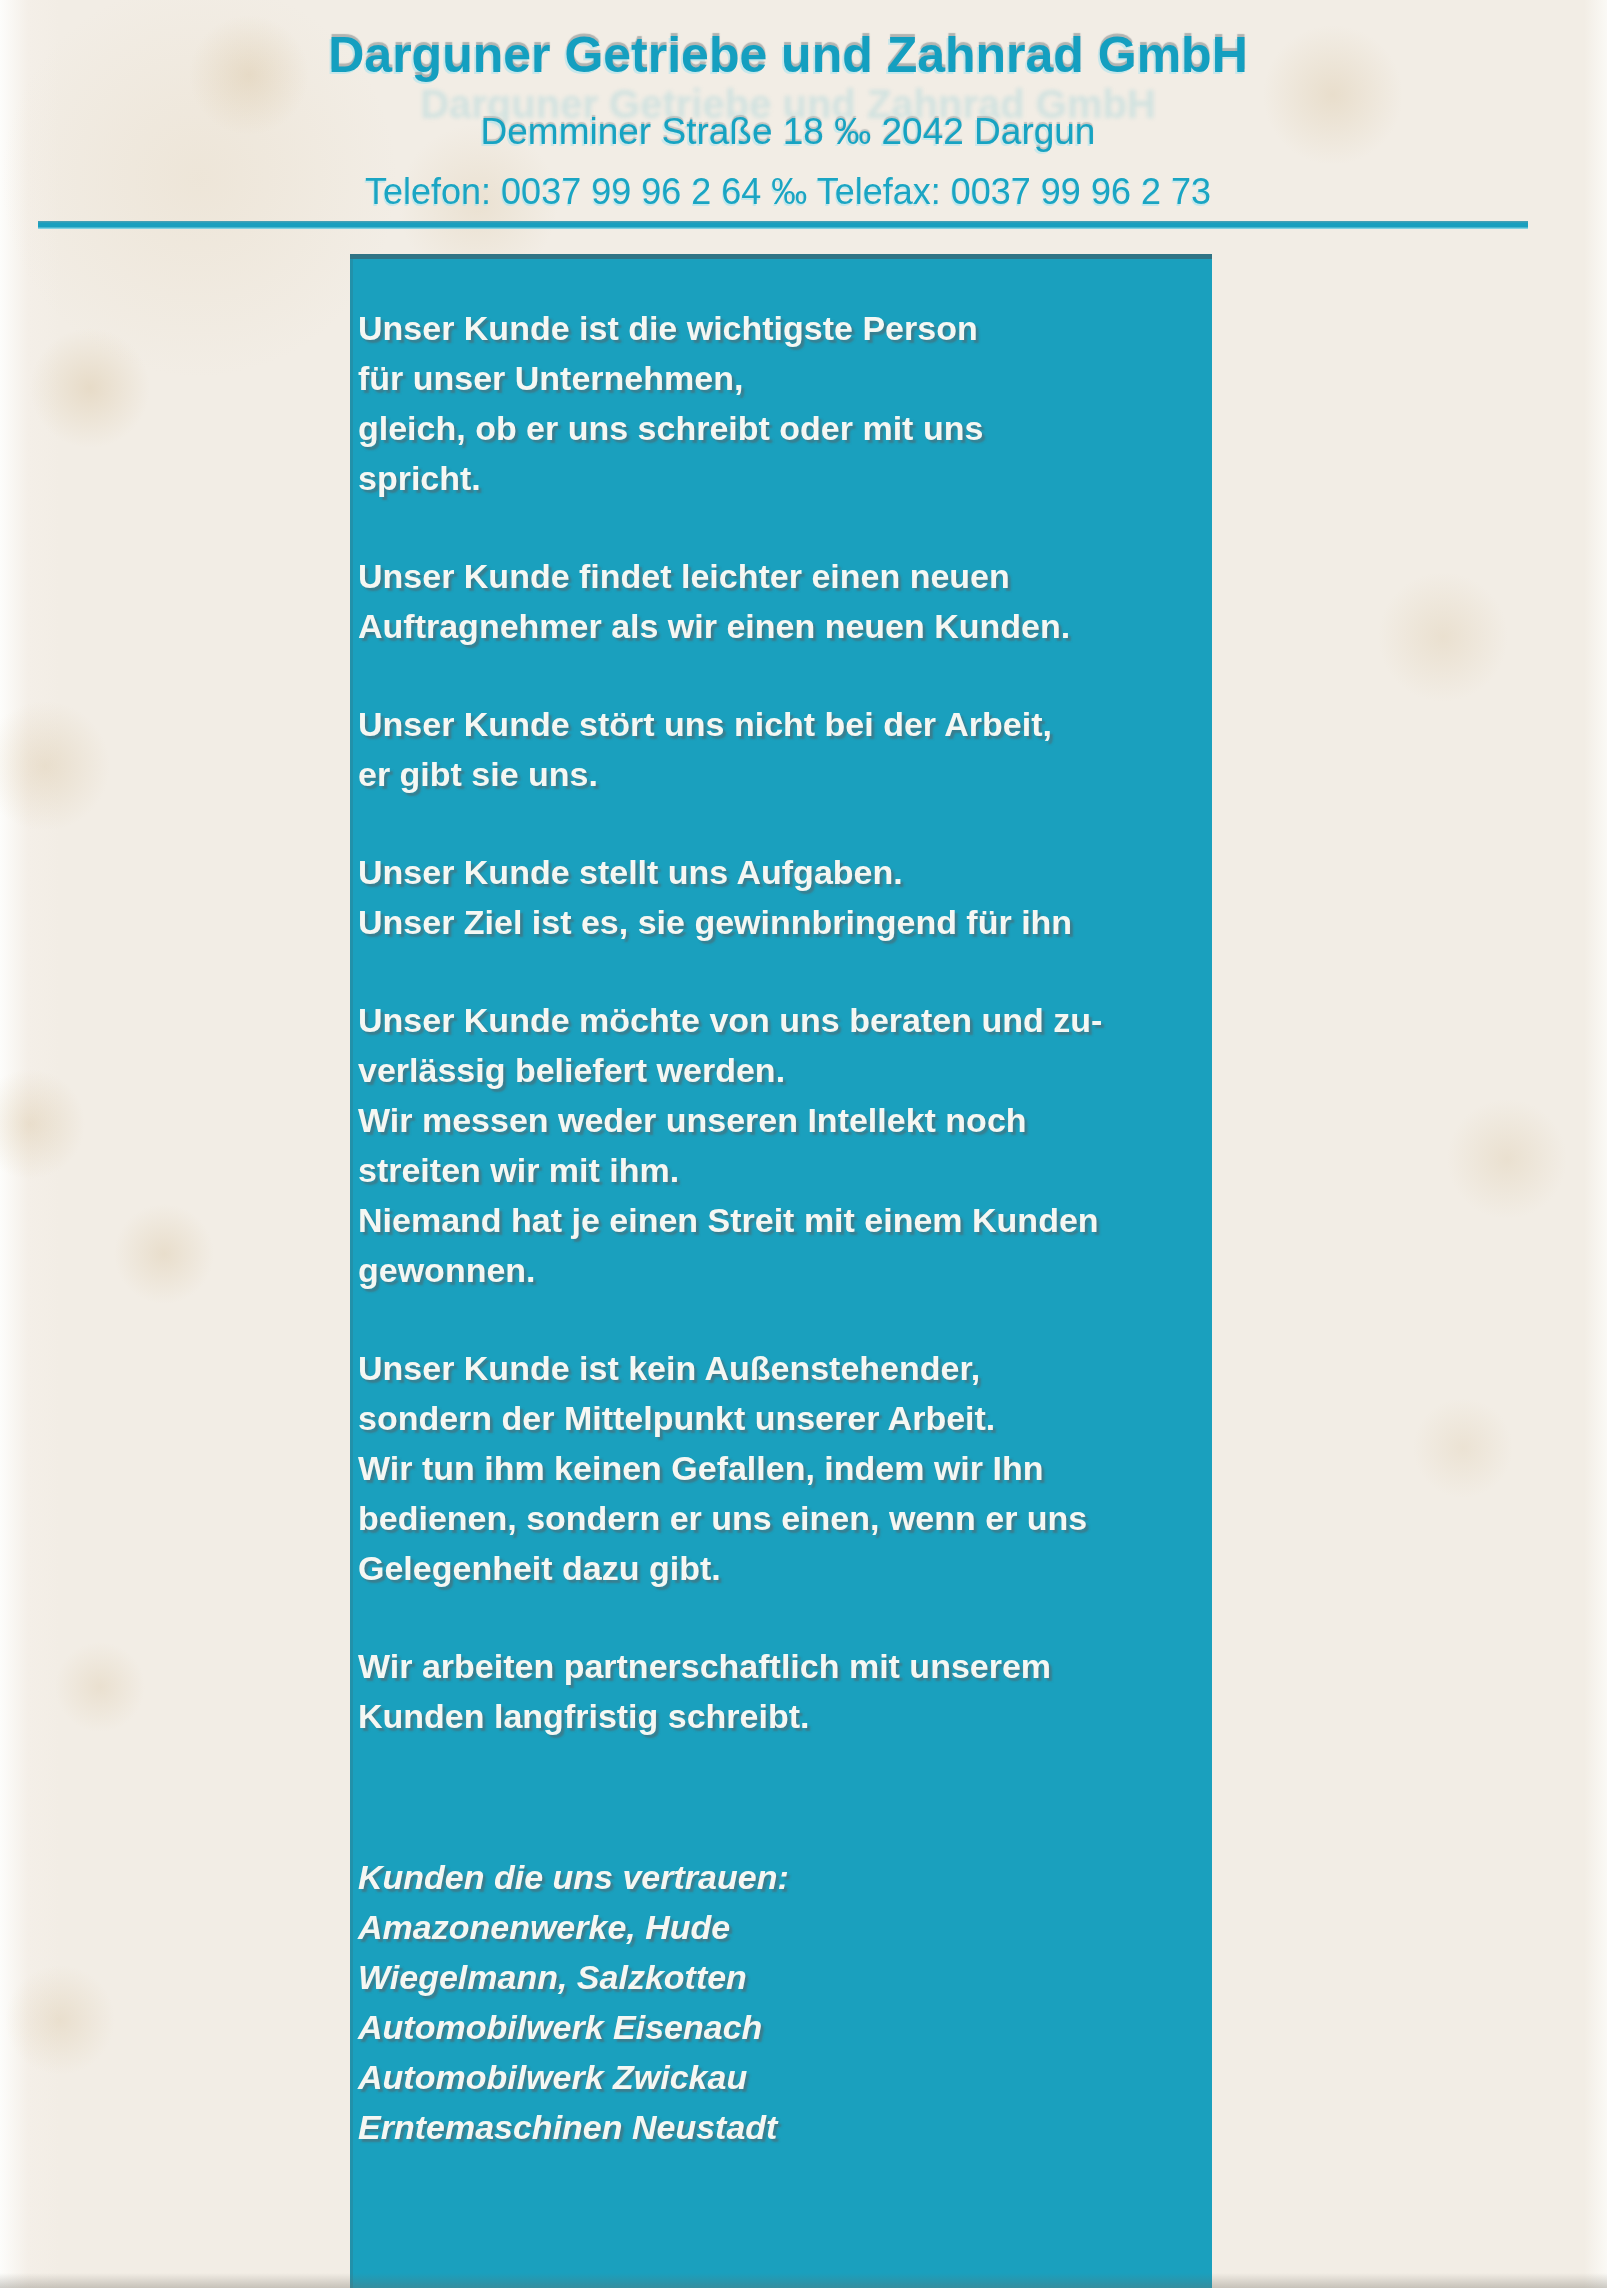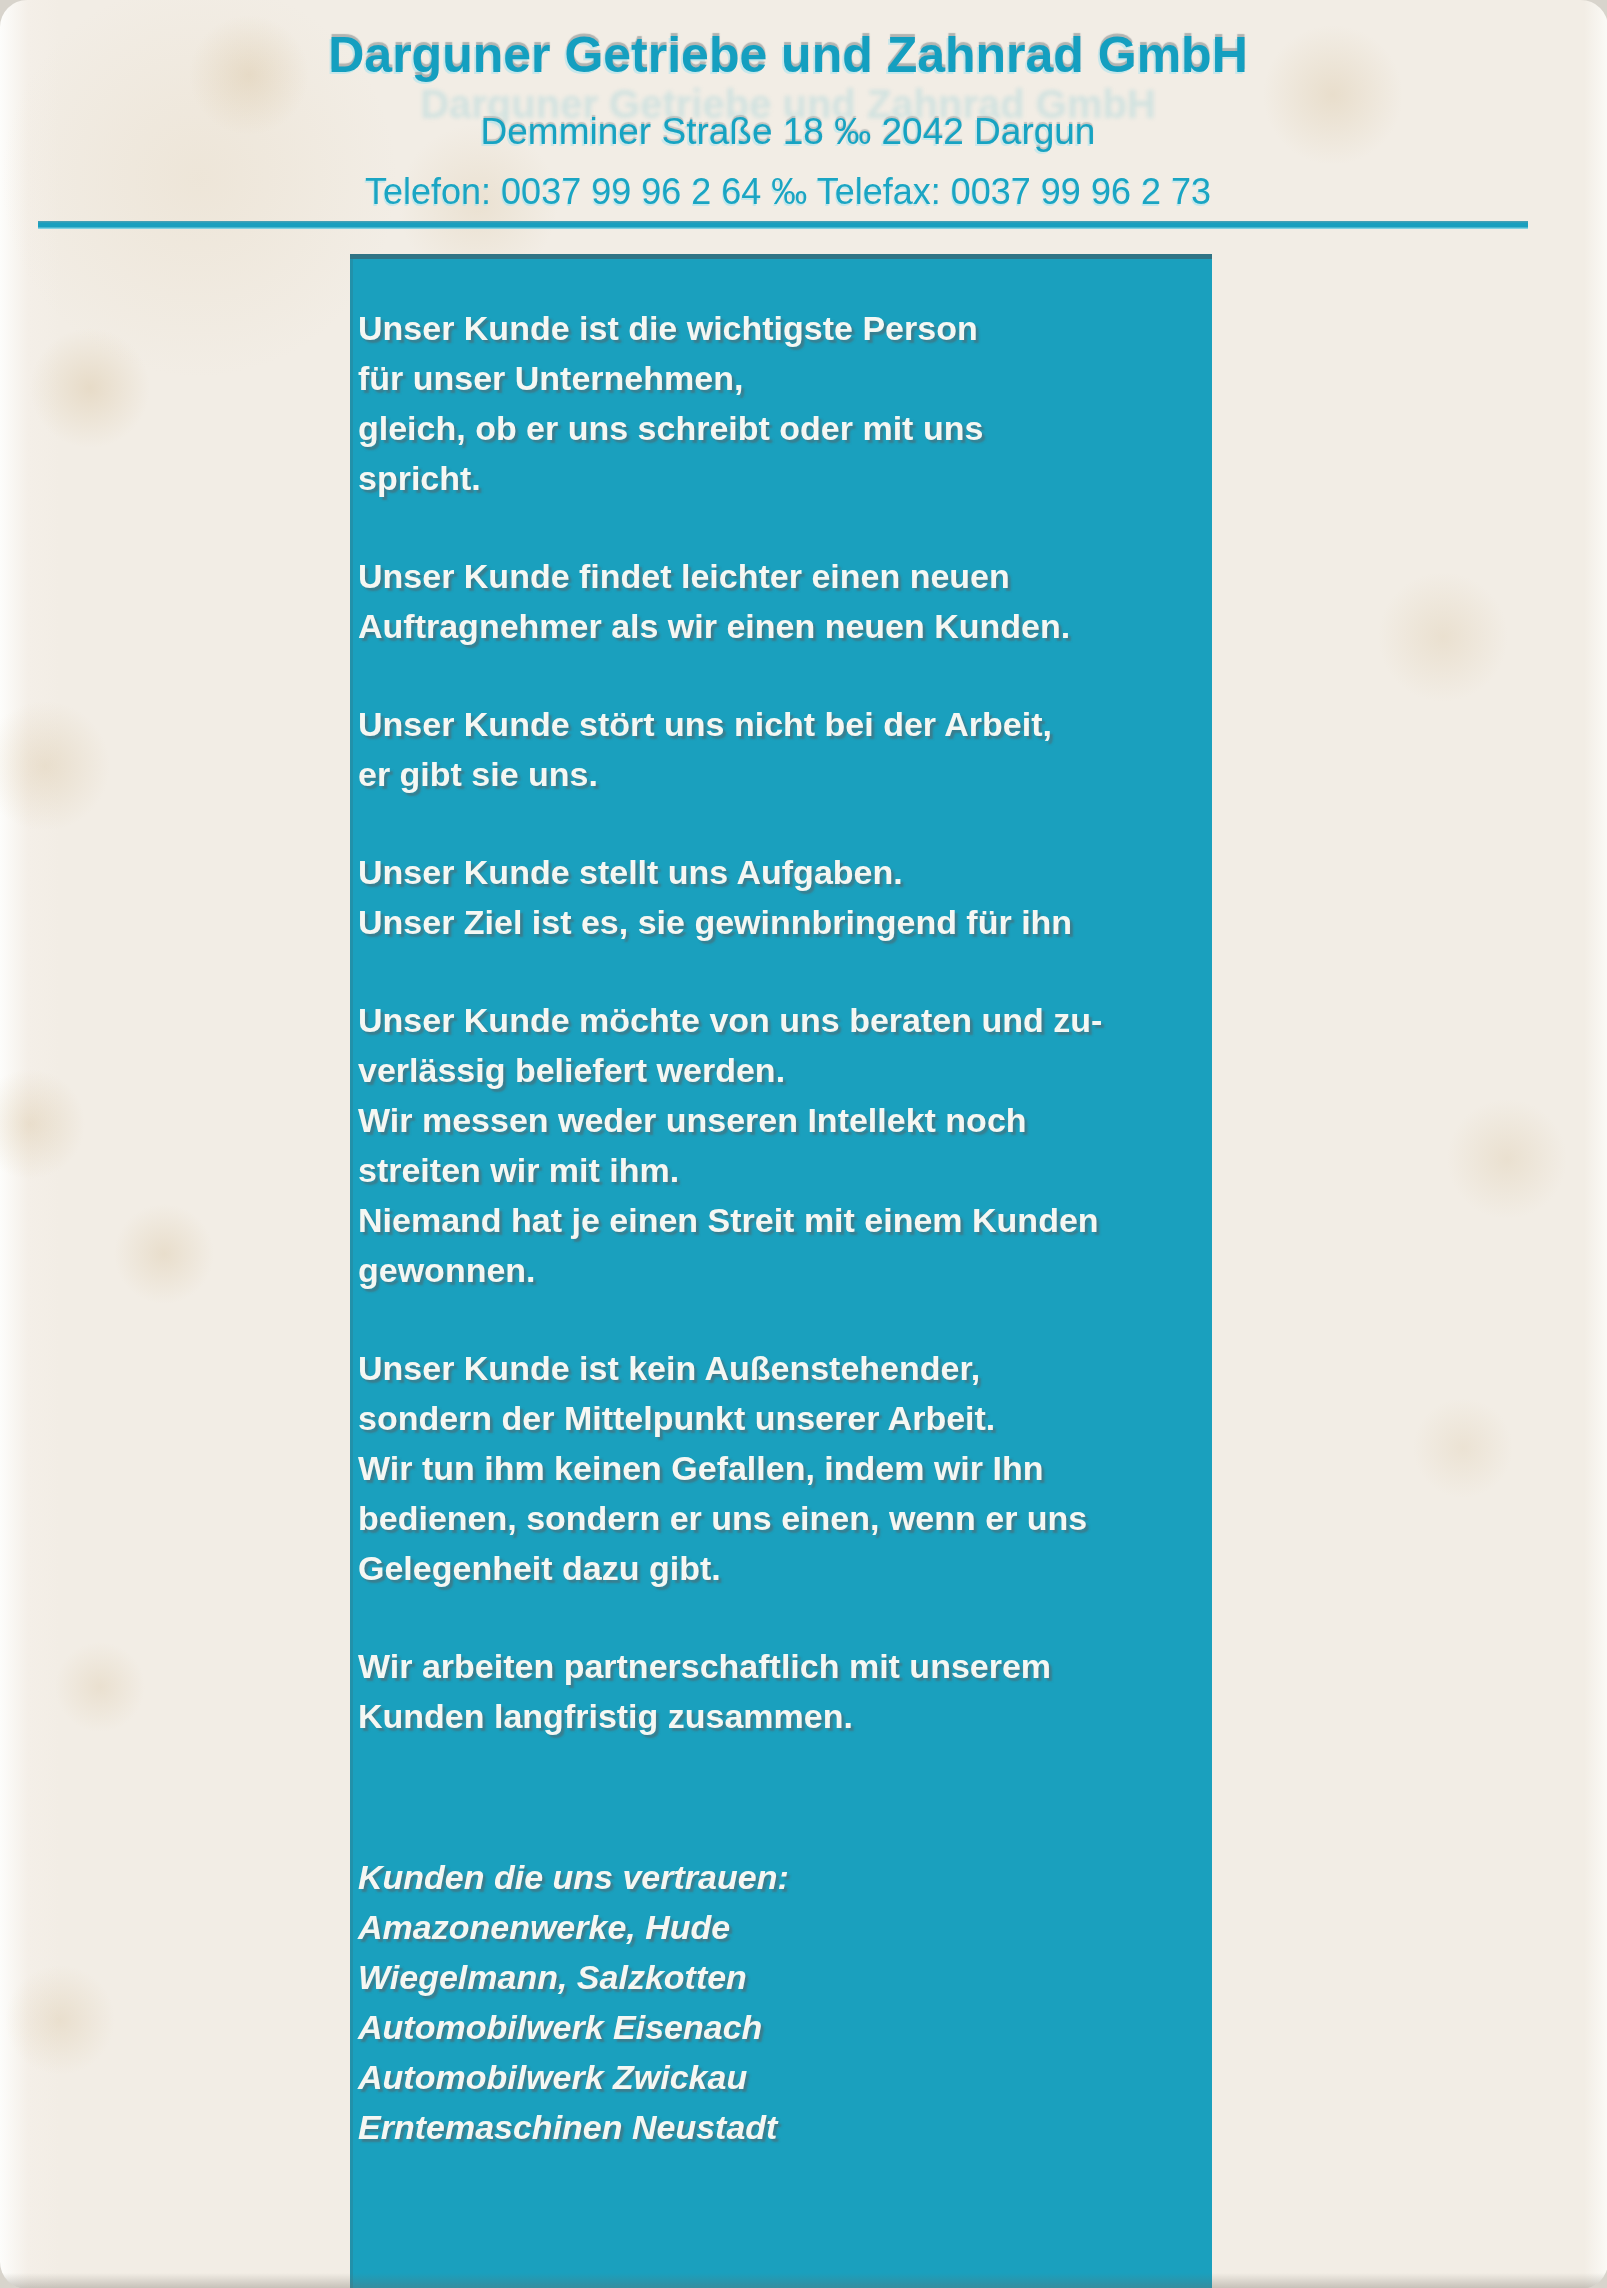--- a/index.html
+++ b/index.html
@@ -22,21 +22,20 @@
       radial-gradient(circle at 60px 2020px, rgba(205,178,132,0.24), transparent 55px),
       radial-gradient(circle at 1443px 637px,rgba(205,178,132,0.22), transparent 65px),
       radial-gradient(circle at 1507px 1159px,rgba(205,178,132,0.22), transparent 60px),
       radial-gradient(circle at 1463px 1448px,rgba(205,178,132,0.18), transparent 50px),
       radial-gradient(circle at 1095px 2261px,rgba(205,178,132,0.20), transparent 60px),
       radial-gradient(circle at 498px 2244px, rgba(205,178,132,0.20), transparent 70px),
       radial-gradient(circle at 199px 179px,  rgba(214,190,150,0.16), transparent 199px),
       linear-gradient(to right, #fdfdfb 0px, #f4efe8 28px, rgba(244,239,232,0) 60px),
       linear-gradient(to left,  #fbfaf6 0px, rgba(244,239,232,0) 24px),
       #f2ede5;
-    border-radius: 27px;
   }
   .page::after { 
     content: "";
     position: absolute;
     left: 0; right: 0; bottom: 0;
     height: 16px;
     background: linear-gradient(to top, rgba(110,105,95,0.35), rgba(110,105,95,0));
     pointer-events: none;
   }
 
@@ -161,21 +160,21 @@
         </div>
         <div class="para">
           <div class="line">Unser Kunde ist kein Außenstehender,</div>
           <div class="line">sondern der Mittelpunkt unserer Arbeit.</div>
           <div class="line">Wir tun ihm keinen Gefallen, indem wir Ihn</div>
           <div class="line">bedienen, sondern er uns einen, wenn er uns</div>
           <div class="line">Gelegenheit dazu gibt.</div>
         </div>
         <div class="para">
           <div class="line">Wir arbeiten partnerschaftlich mit unserem</div>
-          <div class="line">Kunden langfristig zusammen.</div>
+          <div class="line">Kunden langfristig schreibt.</div>
         </div>
       </div>
     <div class="customers">
       <div class="customers-heading">Kunden die uns vertrauen:</div>
       <div id="customer-list">
           <div class="line">Amazonenwerke, Hude</div>
           <div class="line">Wiegelmann, Salzkotten</div>
           <div class="line">Automobilwerk Eisenach</div>
           <div class="line">Automobilwerk Zwickau</div>
           <div class="line">Erntemaschinen Neustadt</div>

